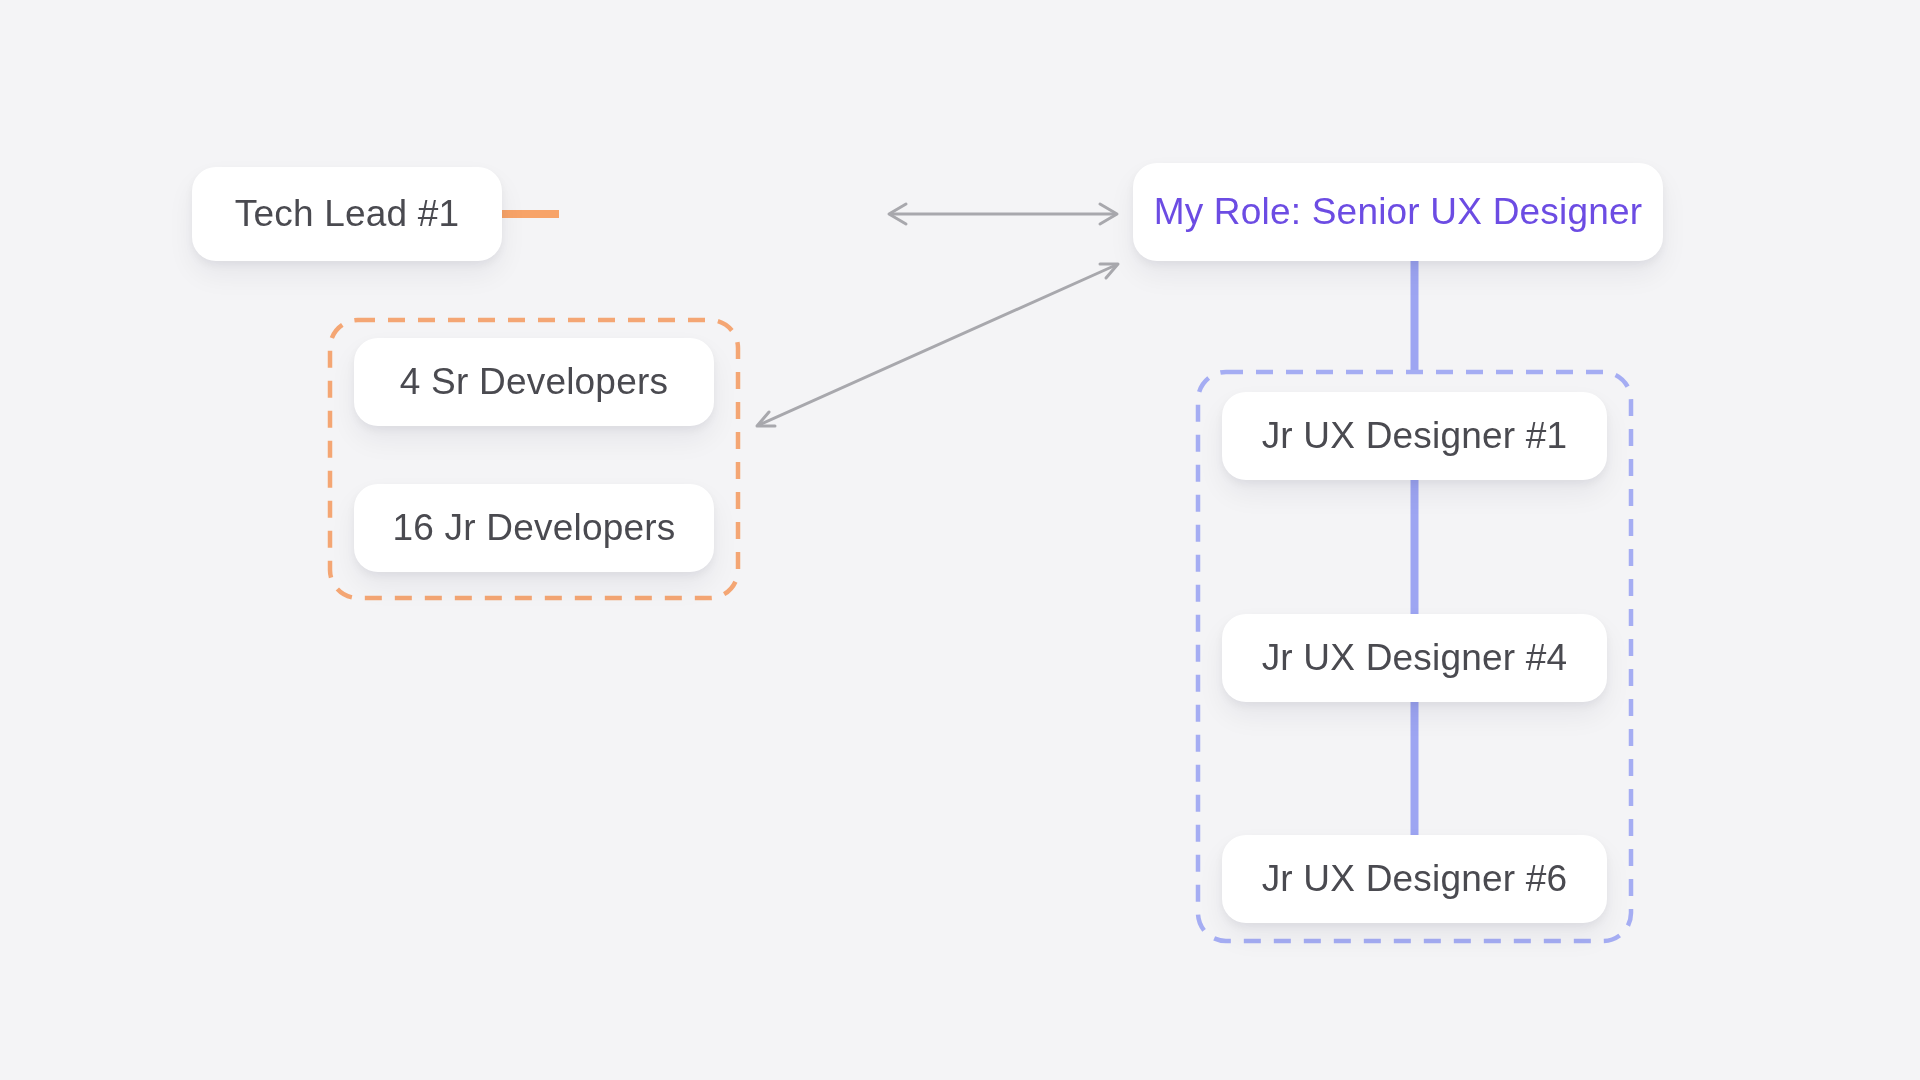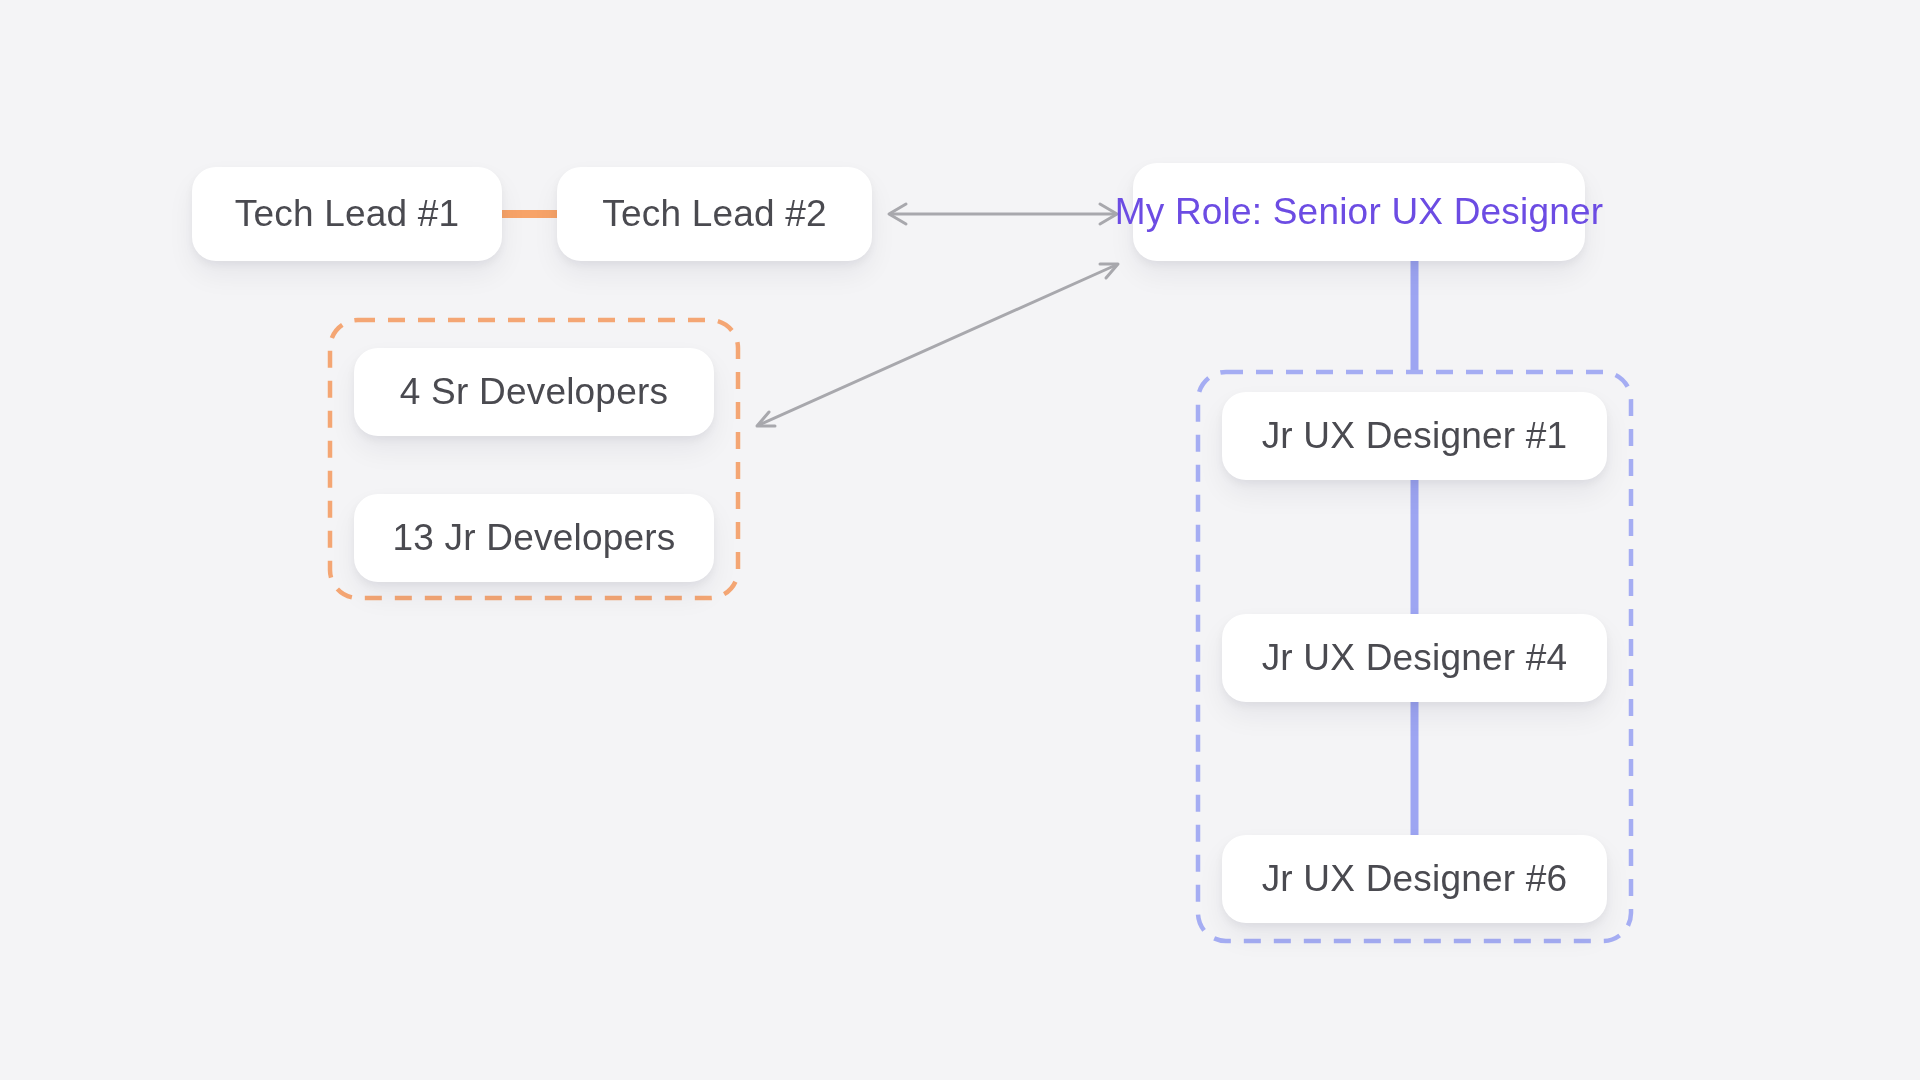--- a/index.html
+++ b/index.html
@@ -39,25 +39,25 @@
     box-shadow:0 14px 28px rgba(25,25,45,.06),0 4px 8px rgba(25,25,45,.05);
     white-space:nowrap;
   }
   .card.highlight{color:var(--highlight-text);}
   .group{
     position:absolute;
     z-index:2;
     display:flex;flex-direction:column;justify-content:space-between;
   }
   .group .card{position:relative;height:88px;width:100%;}
-  .group-dev{left:328px;top:324px;width:412px;height:282px;padding:24px 26px;}
+  .group-dev{left:328px;top:314px;width:412px;height:282px;padding:24px 26px;}
   .group-ux{left:1196px;top:370px;width:437px;height:573px;padding:22px 26px 20px 26px;}
   .node-tech-lead-1{left:192px;top:167px;width:310px;height:94px;}
   .node-tech-lead-2{left:557px;top:167px;width:315px;height:94px;}
-  .node-my-role{left:1133px;top:163px;width:452px;height:98px;}
+  .node-my-role{left:1133px;top:163px;width:530px;height:98px;}
   .stroke-orange{stroke:var(--orange-accent);}
   .stroke-orange-dash{stroke:var(--orange-dashed-border);}
   .stroke-purple{stroke:var(--purple-connector);}
   .stroke-purple-dash{stroke:var(--purple-dashed-border);}
   .stroke-gray{stroke:var(--gray-arrow);}
 </style>
 </head>
 <body>
 
 <div class="stage">
@@ -84,34 +84,31 @@
 
     <rect class="stroke-orange-dash" x="330" y="320" width="408" height="278" rx="28" stroke-width="4.5" stroke-dasharray="17 13"></rect>
 
     <rect class="stroke-purple-dash" x="1198" y="372" width="433" height="569" rx="28" stroke-width="4.5" stroke-dasharray="17 13"></rect>
   </svg>
 
   <div class="card node-tech-lead-1">
     <span>Tech Lead #1</span>
   </div>
 
-  <div class="card node-tech-lead-2">
-    <span>Tech Lead #2</span>
-  </div>
 
   <div class="card highlight node-my-role">
     <span>My Role: Senior UX Designer</span>
   </div>
 
   <div class="group group-dev">
     <div class="card">
       <span>4 Sr Developers</span>
     </div>
     <div class="card">
-      <span>13 Jr Developers</span>
+      <span>16 Jr Developers</span>
     </div>
   </div>
 
   <div class="group group-ux">
     <div class="card">
       <span>Jr UX Designer #1</span>
     </div>
     <div class="card">
       <span>Jr UX Designer #4</span>
     </div>

